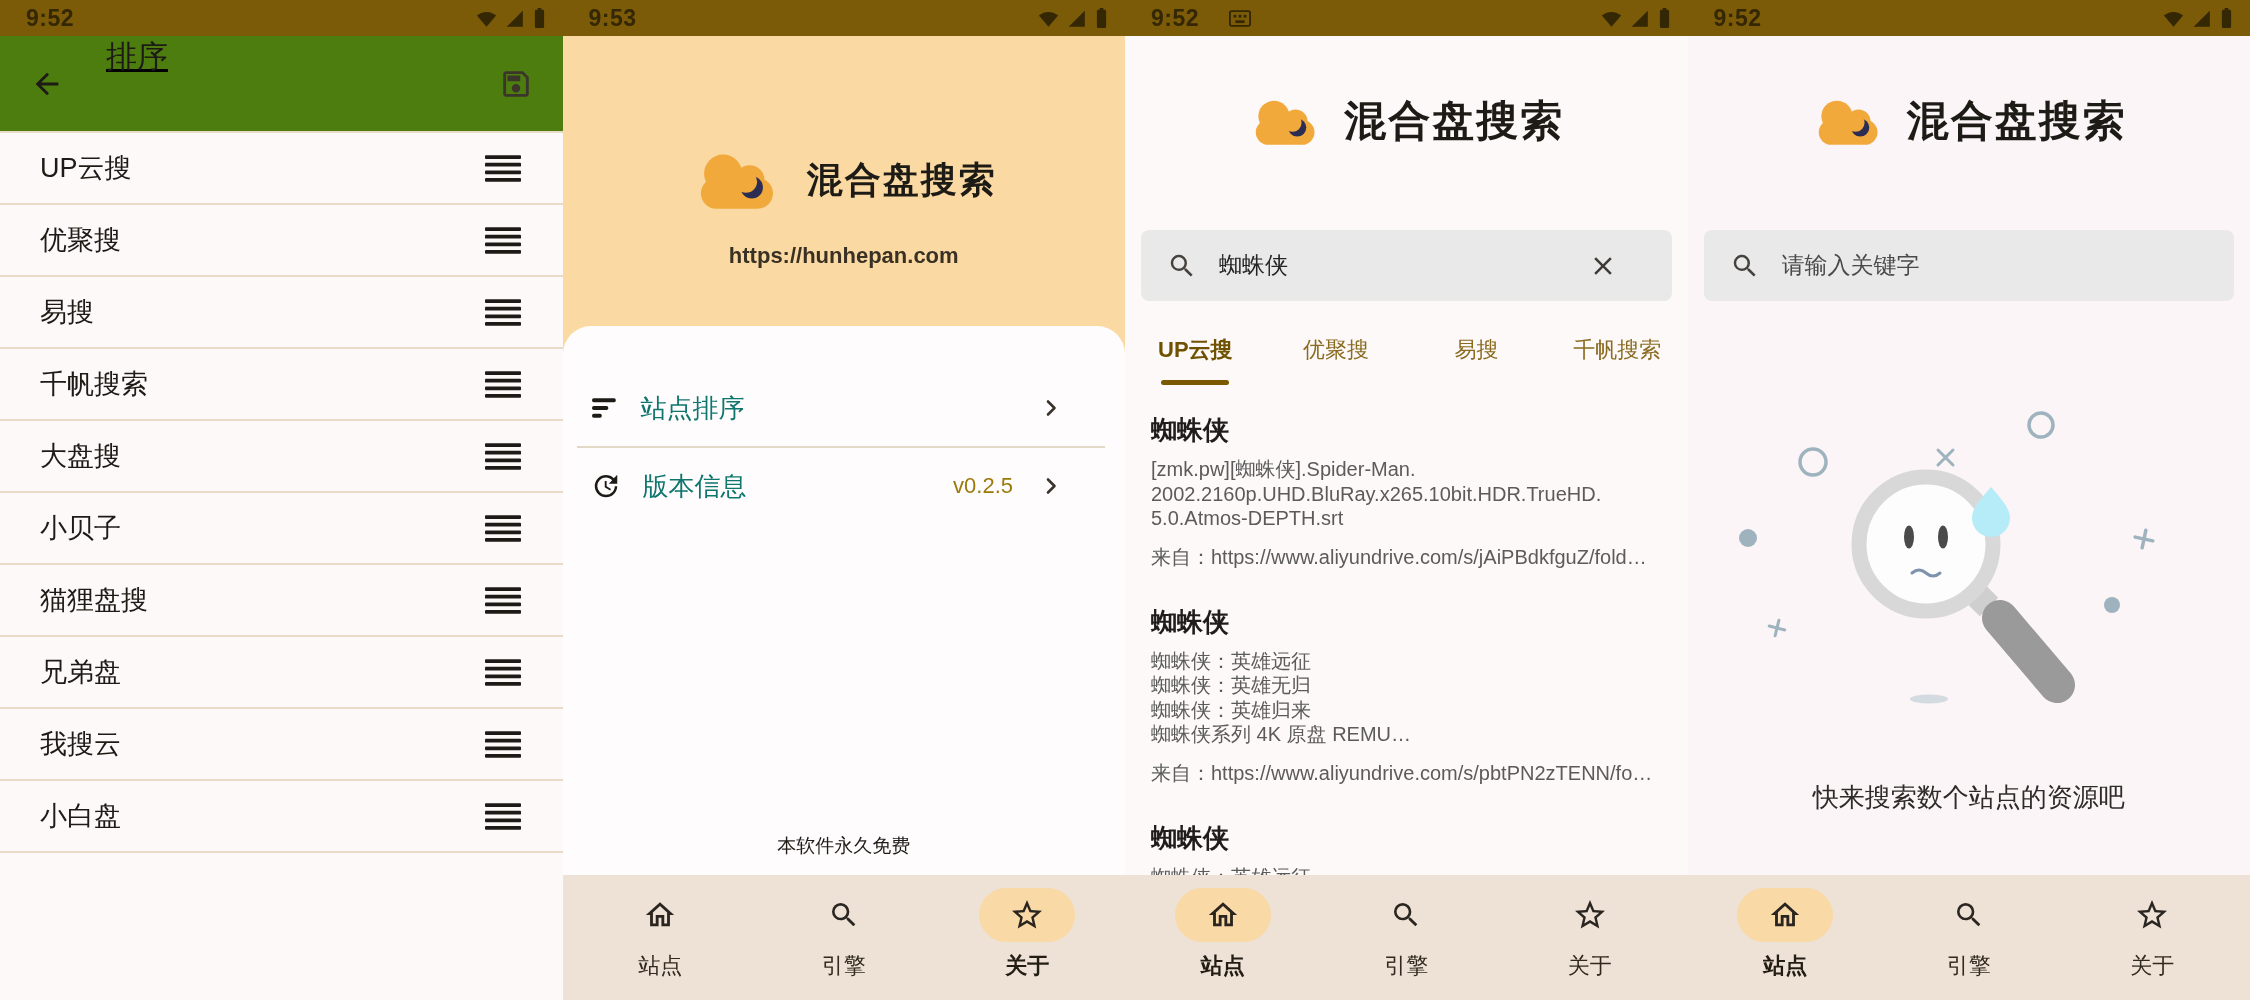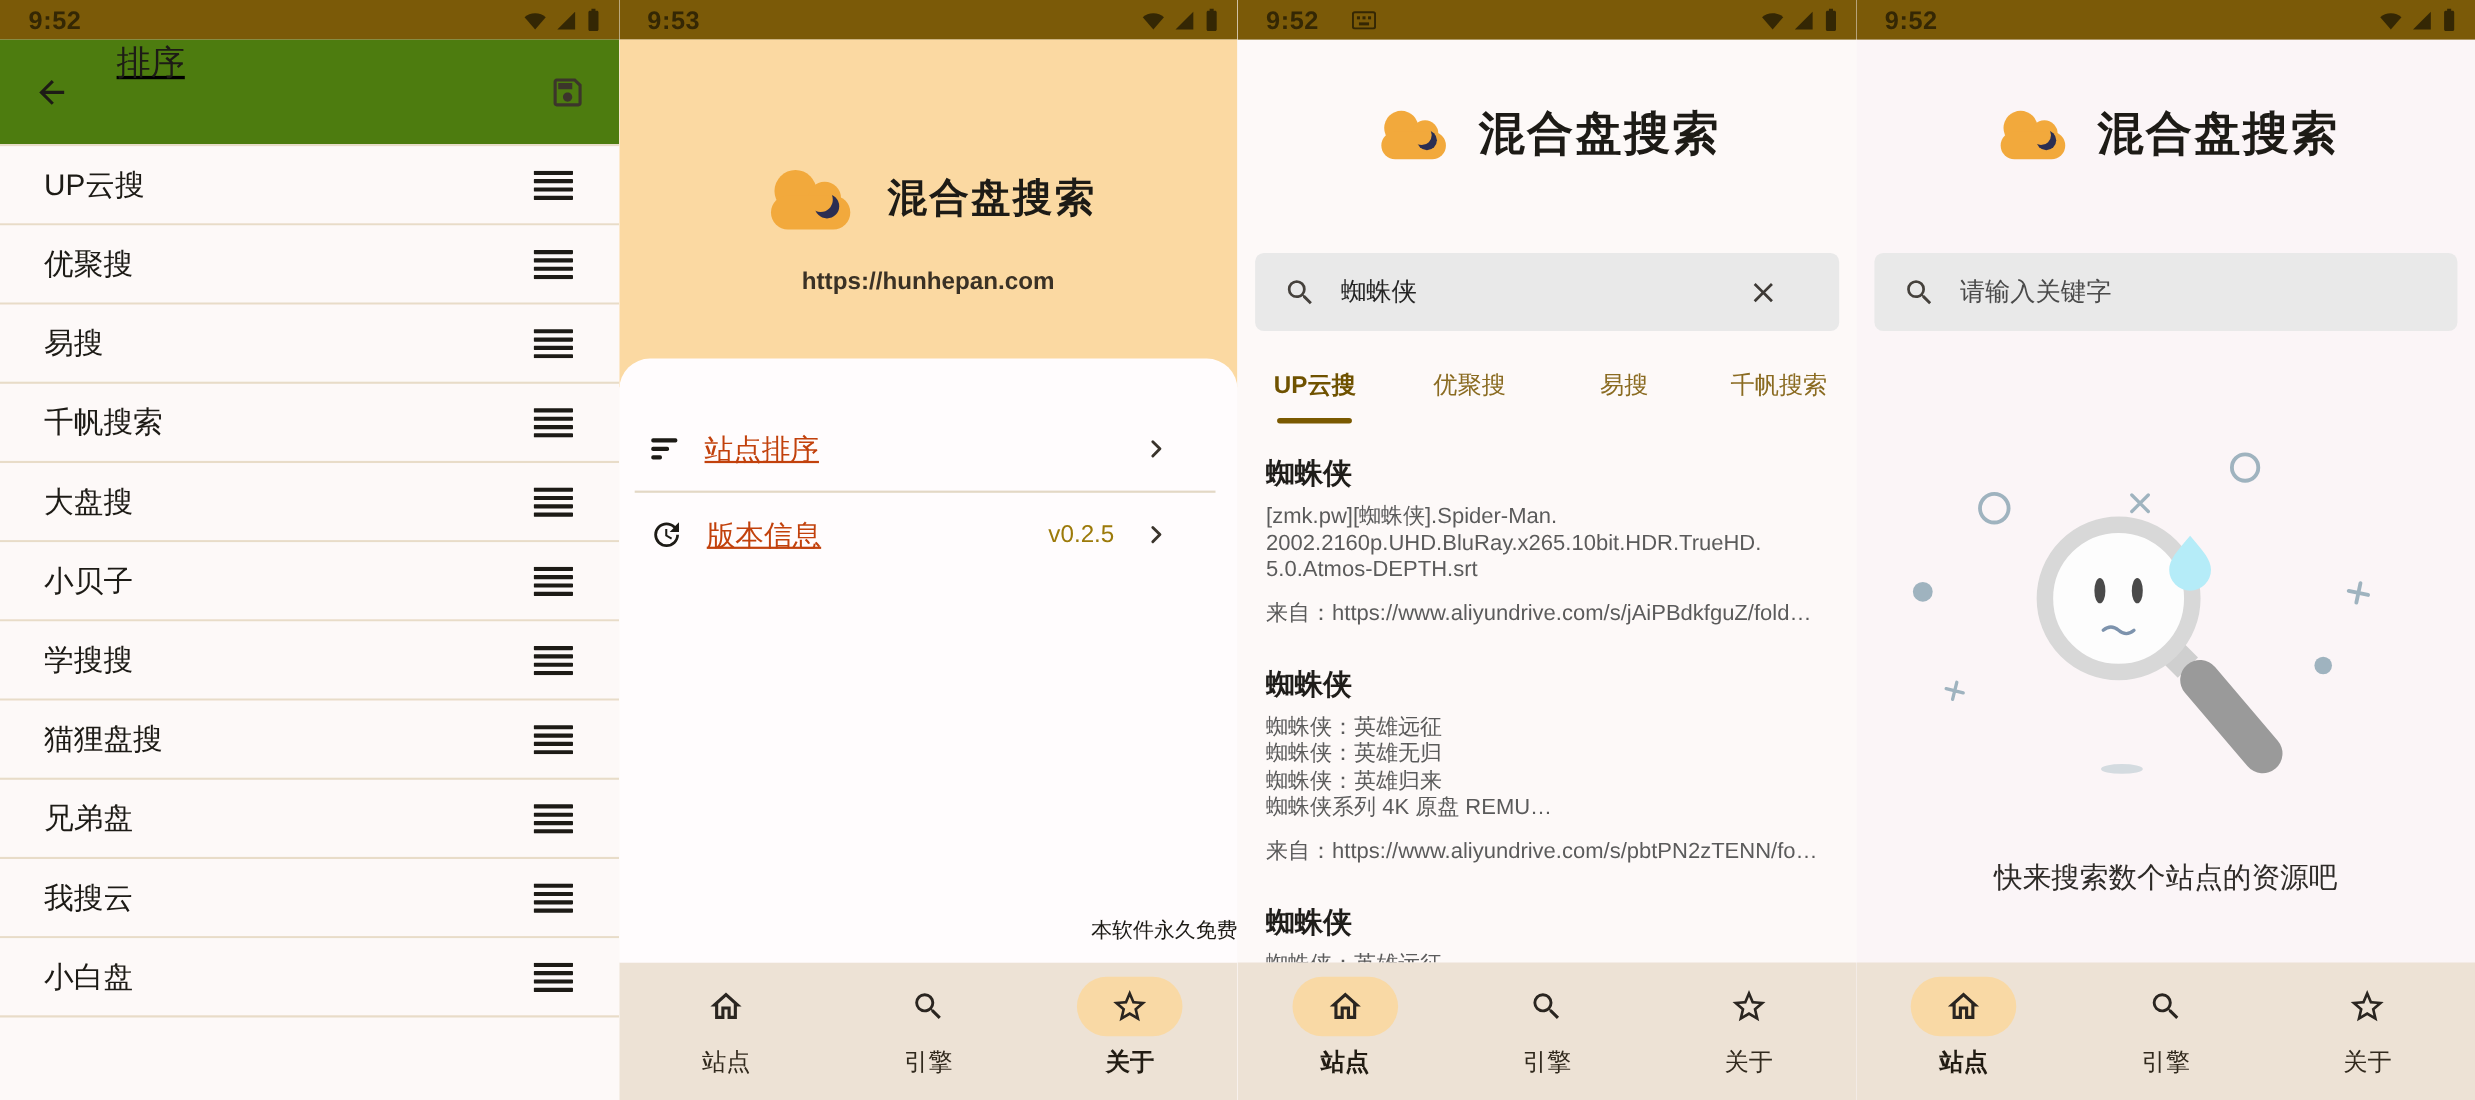--- a/index.html
+++ b/index.html
@@ -25,25 +25,25 @@
   .sort-label { font-size:27px; color:#1d1b16; }
   .sort-spacer { flex:1; }
 
   
   .s2-header { height:316px; flex:0 0 316px; background:#fbd9a2; display:flex; flex-direction:column; align-items:center; justify-content:center; padding-top:26px; }
   .logo-row { display:flex; align-items:center; gap:22px; }
   .app-title-lg { font-size:36px; font-weight:bold; color:#1d1b16; letter-spacing:2px; }
   .app-url { font-size:22px; font-weight:bold; color:#3a3125; margin-top:28px; }
   .s2-card { flex:1; background:#fffcfd; border-radius:28px 28px 0 0; margin-top:-26px; position:relative; padding-top:52px; overflow:hidden; }
   .menu-row { height:60px; display:flex; align-items:center; padding:0 62px 0 28px; }
-  .menu-label { font-size:26px; color:#c2410c; margin-left:22px;text-decoration:underline; }
+  .menu-label { font-size:26px; color:#0f766e; margin-left:22px; }
   .menu-spacer { flex:1; }
   .menu-value { font-size:22px; font-weight:normal; color:#9c7a0a; margin-right:26px; }
   .menu-divider { height:2px; background:#e3d8c5; margin:8px 20px 8px 14px; }
-  .card-footer { position:absolute; bottom:16px; left:0; right:0; text-align:right; font-size:19px; color:#1d1b16; }
+  .card-footer { position:absolute; bottom:16px; left:0; right:0; text-align:center; font-size:19px; color:#1d1b16; }
 
   
   .logo-row-sm { margin-top:52px; height:66px; display:flex; align-items:center; justify-content:center; gap:20px; flex:0 0 auto; }
   .app-title-xl { font-size:42px; font-weight:bold; color:#1d1b16; letter-spacing:2px; }
   .search-bar { margin:76px 16px 0; height:71px; flex:0 0 71px; background:#e9e9e9; border-radius:8px; display:flex; align-items:center; padding:0 26px; }
   .search-input { flex:1; border:none; outline:none; background:transparent; font-size:23px; color:#242424; margin-left:22px; font-family:inherit; min-width:0; }
   .search-input::placeholder { color:#4a4a4a; opacity:1; }
   .clear-btn { margin-left:12px; margin-right:28px; display:flex; }
 
   .tabs { margin-top:14px; height:70px; flex:0 0 70px; display:flex; }
@@ -209,27 +209,20 @@
           </svg>
         </div>
       <div class="sort-row">
           <span class="sort-label">小贝子</span>
           <span class="sort-spacer"></span>
           <svg width="36" height="27" fill="#1d1b16">
             <use href="#sym-drag"></use>
           </svg>
         </div>
       <div class="sort-row">
-          <span class="sort-label">学搜搜</span>
-          <span class="sort-spacer"></span>
-          <svg width="36" height="27" fill="#1d1b16">
-            <use href="#sym-drag"></use>
-          </svg>
-        </div>
-      <div class="sort-row">
           <span class="sort-label">猫狸盘搜</span>
           <span class="sort-spacer"></span>
           <svg width="36" height="27" fill="#1d1b16">
             <use href="#sym-drag"></use>
           </svg>
         </div>
       <div class="sort-row">
           <span class="sort-label">兄弟盘</span>
           <span class="sort-spacer"></span>
           <svg width="36" height="27" fill="#1d1b16">

